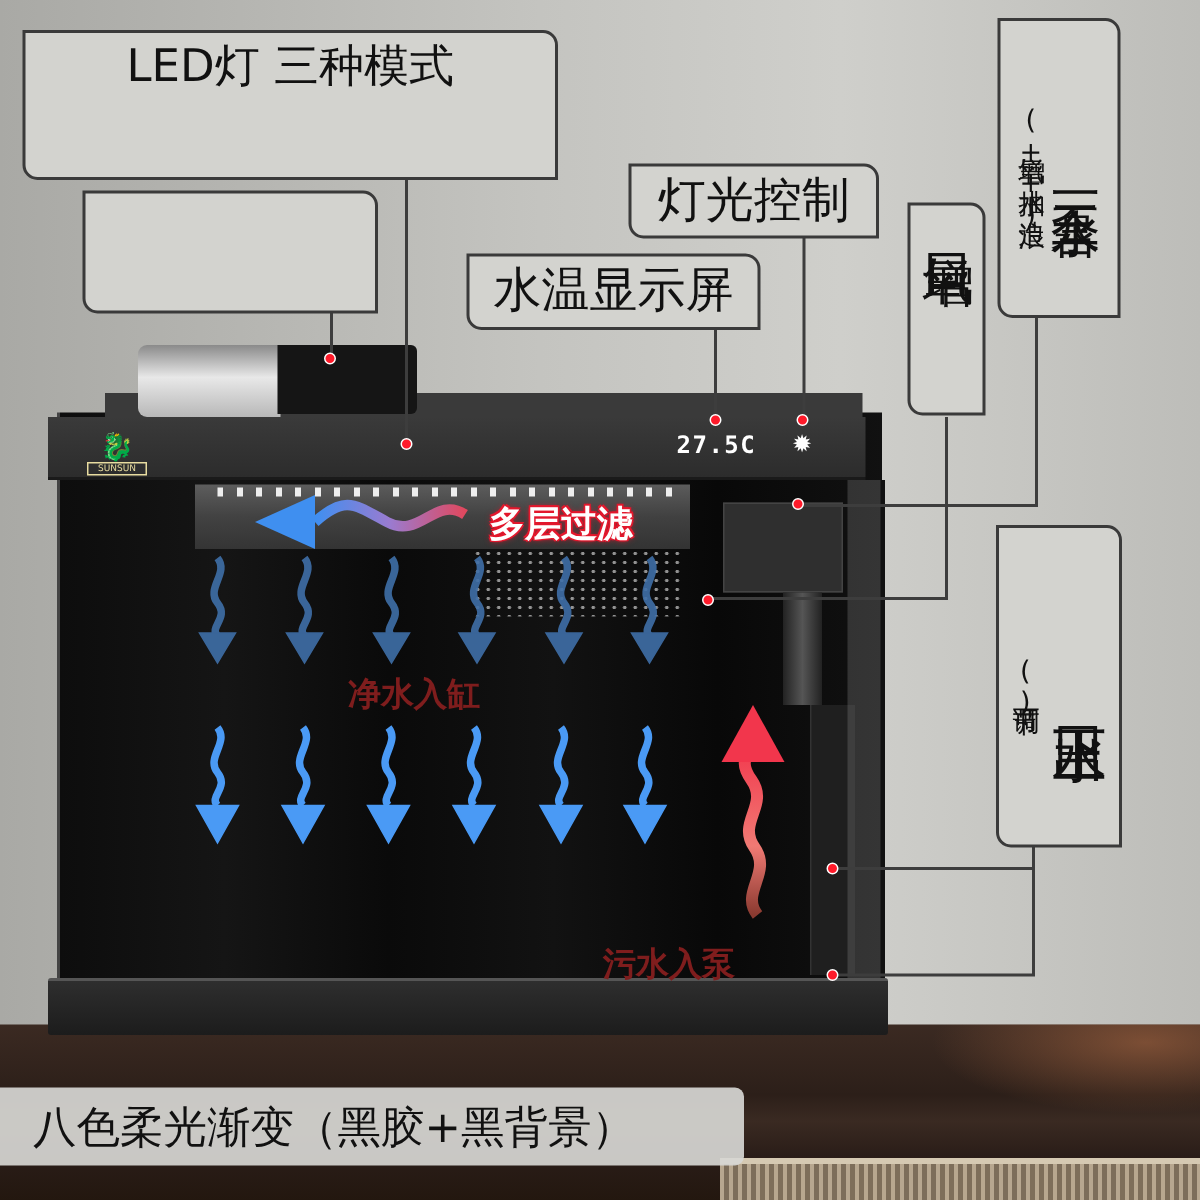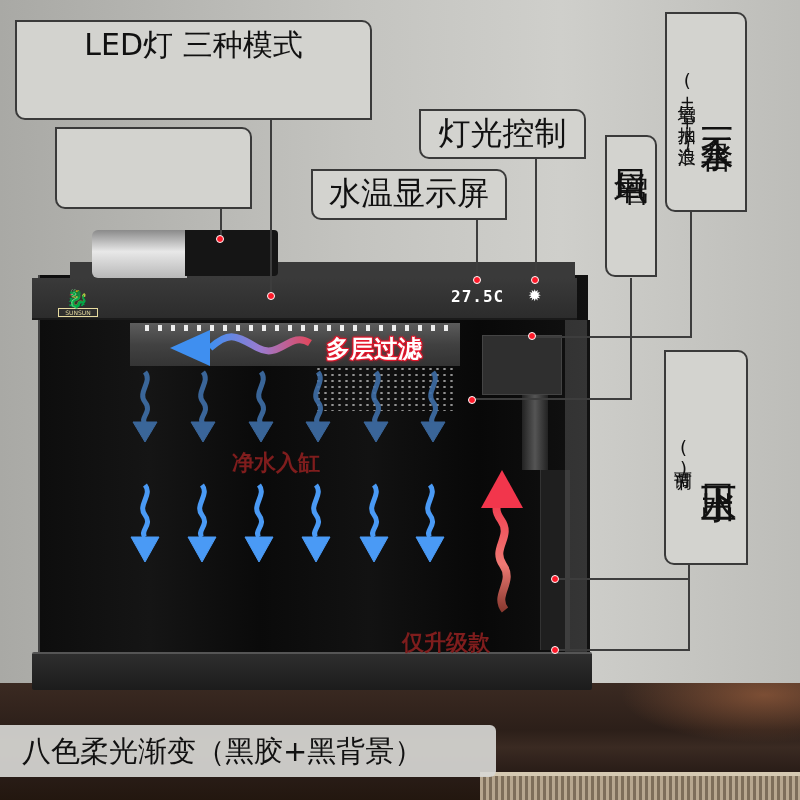--- a/index.html
+++ b/index.html
@@ -174,21 +174,21 @@
   </g>
 
   <g>
     <path d="M505 610 c-12 -15, 10 -28, -2 -45 s 10 -28, -2 -45 s 4 -18, 2 -25" stroke="url(#gradUp)" stroke-width="8" fill="none"></path>
     <polygon points="481,508 523,508 502,470" fill="#f2364c"></polygon>
   </g>
 </svg>
 
 <div id="filter-text" class="abs">多层过滤</div>
 <div class="abs flow-text" style="left:232px;top:448px;">净水入缸</div>
-<div class="abs flow-text" style="left:402px;top:628px;">仅升级款</div>
+<div class="abs flow-text" style="left:402px;top:628px;">污水入泵</div>
 
 <div class="vline" style="left:270px;top:100px;height:196px;"></div>
 <div class="vline" style="left:220px;top:208px;height:30px;"></div>
 <div class="vline" style="left:476px;top:218px;height:62px;"></div>
 <div class="vline" style="left:535px;top:158px;height:122px;"></div>
 <div class="vline" style="left:630px;top:278px;height:120px;"></div>
 <div class="hline" style="left:472px;top:398px;width:160px;"></div>
 <div class="vline" style="left:690px;top:210px;height:128px;"></div>
 <div class="hline" style="left:535px;top:336px;width:157px;"></div>
 <div class="vline" style="left:688px;top:564px;height:86px;"></div>

